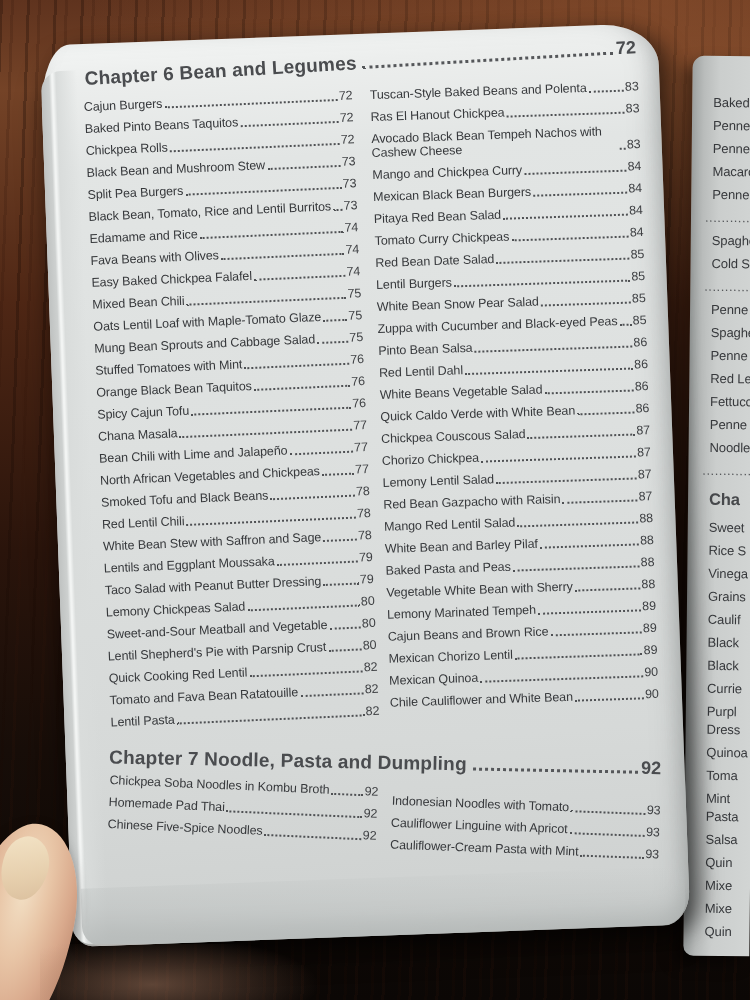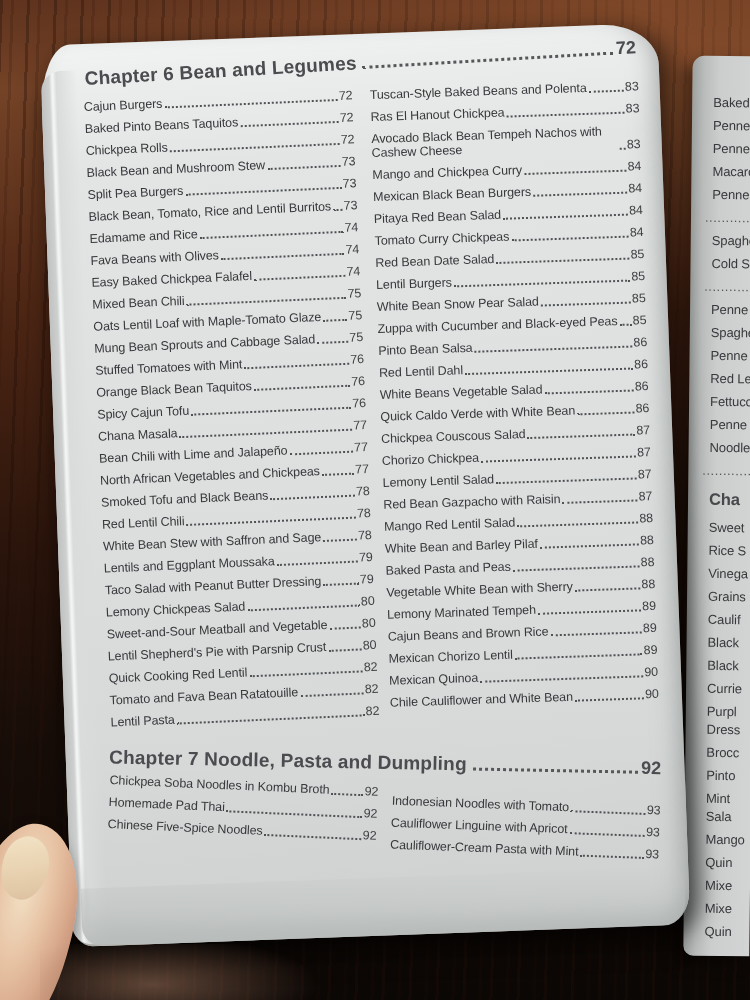--- a/index.html
+++ b/index.html
@@ -151,29 +151,29 @@
   <div class="frag">Black</div>
 
   <div class="frag">Black</div>
 
   <div class="frag">Currie</div>
 
   <div class="frag">Purpl</div>
 
   <div class="frag wrap2">Dress</div>
 
-  <div class="frag">Brocc</div>
-
-  <div class="frag">Pinto</div>
+  <div class="frag">Quinoa</div>
+
+  <div class="frag">Toma</div>
 
   <div class="frag">Mint</div>
 
-  <div class="frag wrap2">Sala</div>
-
-  <div class="frag">Mango</div>
+  <div class="frag wrap2">Pasta</div>
+
+  <div class="frag">Salsa</div>
 
   <div class="frag">Quin</div>
 
   <div class="frag">Mixe</div>
 
   <div class="frag">Mixe</div>
 
   <div class="frag">Quin</div>
 </div>
   </div>

